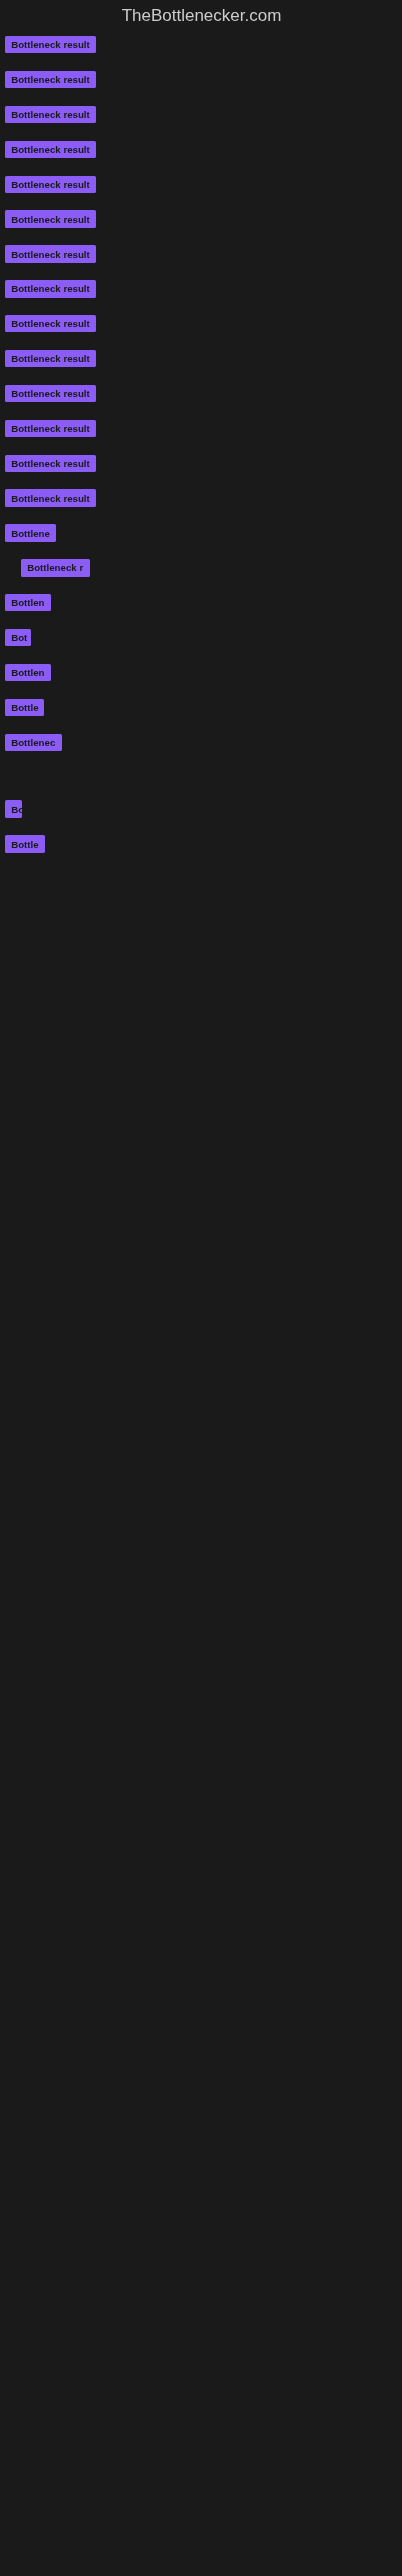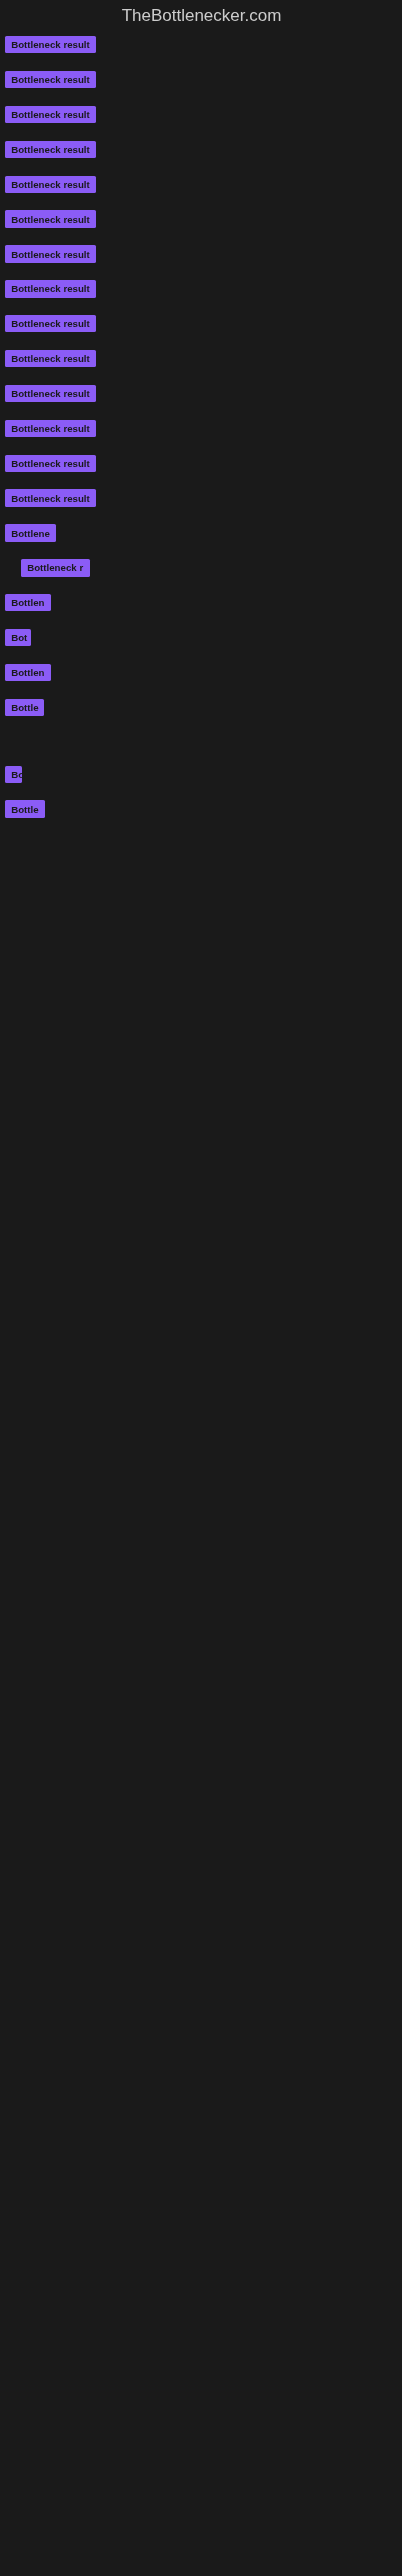--- a/index.html
+++ b/index.html
@@ -66,16 +66,17 @@
     <div class="bottleneck-item"><span class="bottleneck-badge" style="max-width: 105px;">Bottleneck result</span></div>
     <div class="bottleneck-item"><span class="bottleneck-badge" style="max-width: 105px;">Bottleneck result</span></div>
     <div class="bottleneck-item"><span class="bottleneck-badge" style="max-width: 105px;">Bottleneck result</span></div>
     <div class="bottleneck-item"><span class="bottleneck-badge" style="max-width: 105px;">Bottleneck result</span></div>
     <div class="bottleneck-item"><span class="bottleneck-badge" style="max-width: 58px;">Bottlene</span></div>
     <div class="bottleneck-item"><span class="bottleneck-badge" style="max-width: 72px; margin-left: 16px;">Bottleneck r</span></div>
     <div class="bottleneck-item"><span class="bottleneck-badge" style="max-width: 52px;">Bottlen</span></div>
     <div class="bottleneck-item"><span class="bottleneck-badge" style="max-width: 26.6px;">Bot</span></div>
     <div class="bottleneck-item"><span class="bottleneck-badge" style="max-width: 52px;">Bottlen</span></div>
     <div class="bottleneck-item"><span class="bottleneck-badge" style="max-width: 39px;">Bottle</span></div>
+    <div class="bottleneck-item"><span class="bottleneck-badge" style="max-width: 63px;">Bottlenec</span></div>
     <div class="bottleneck-item"><span class="bottleneck-badge" style="max-width: 17.7px; margin-top: 32px;">Bo</span></div>
     <div class="bottleneck-item"><span class="bottleneck-badge" style="max-width: 42px;">Bottle</span></div>
   </div>
 
 
 </body></html>

